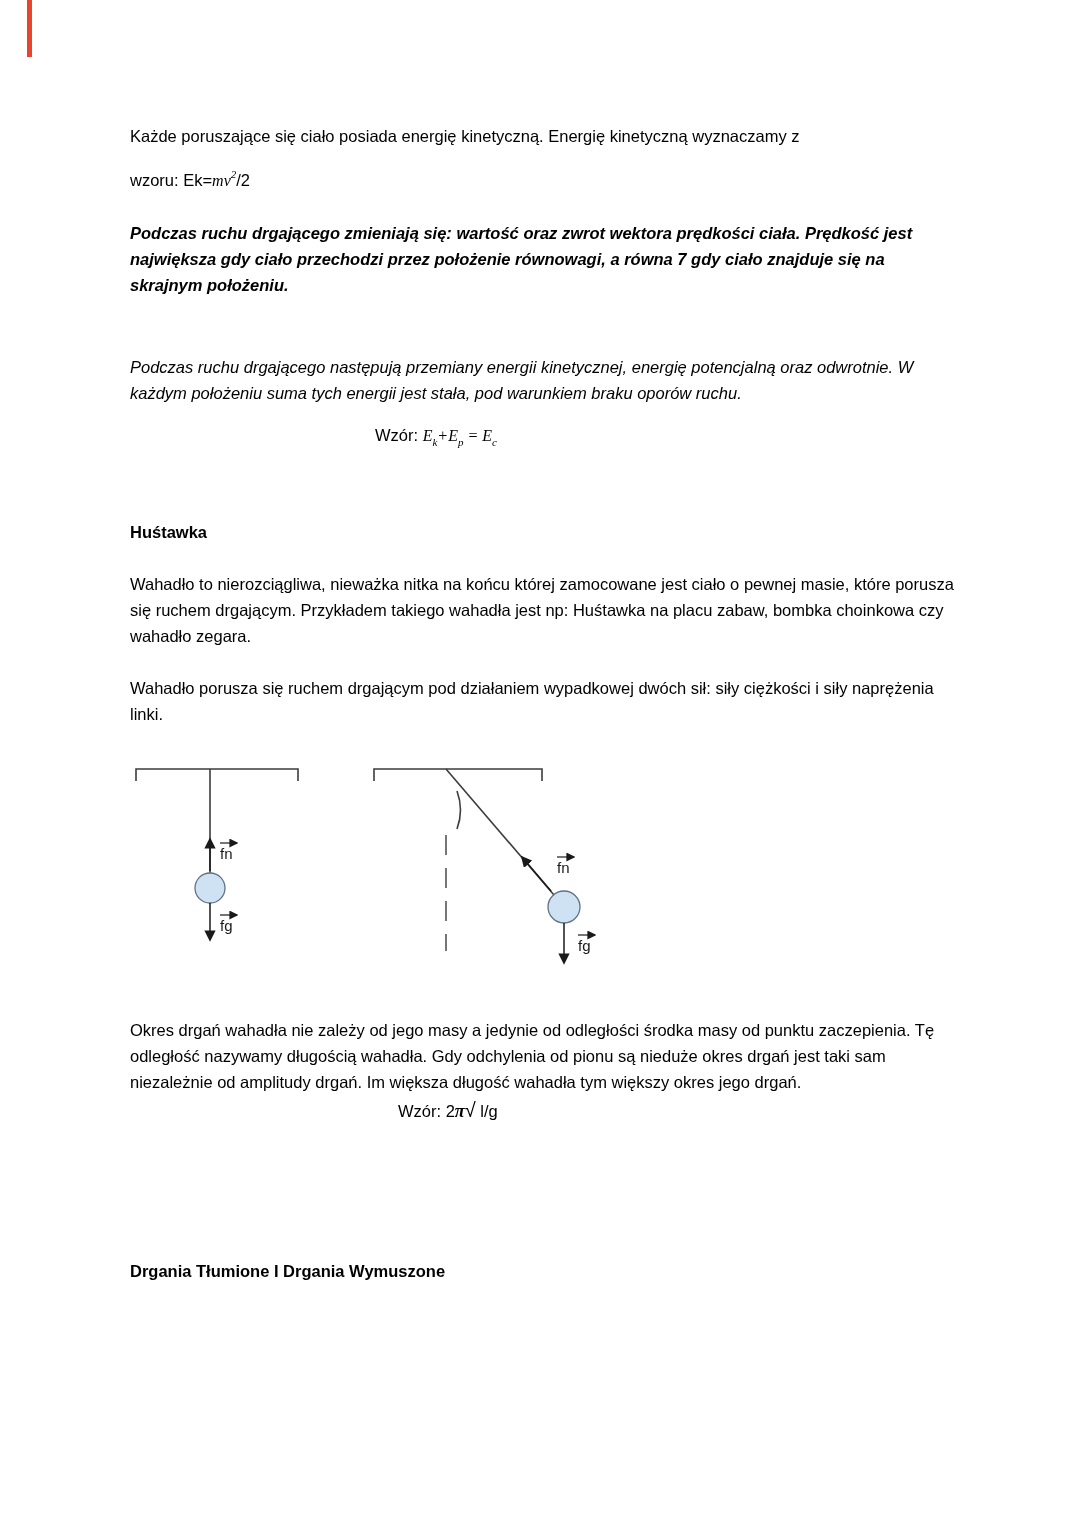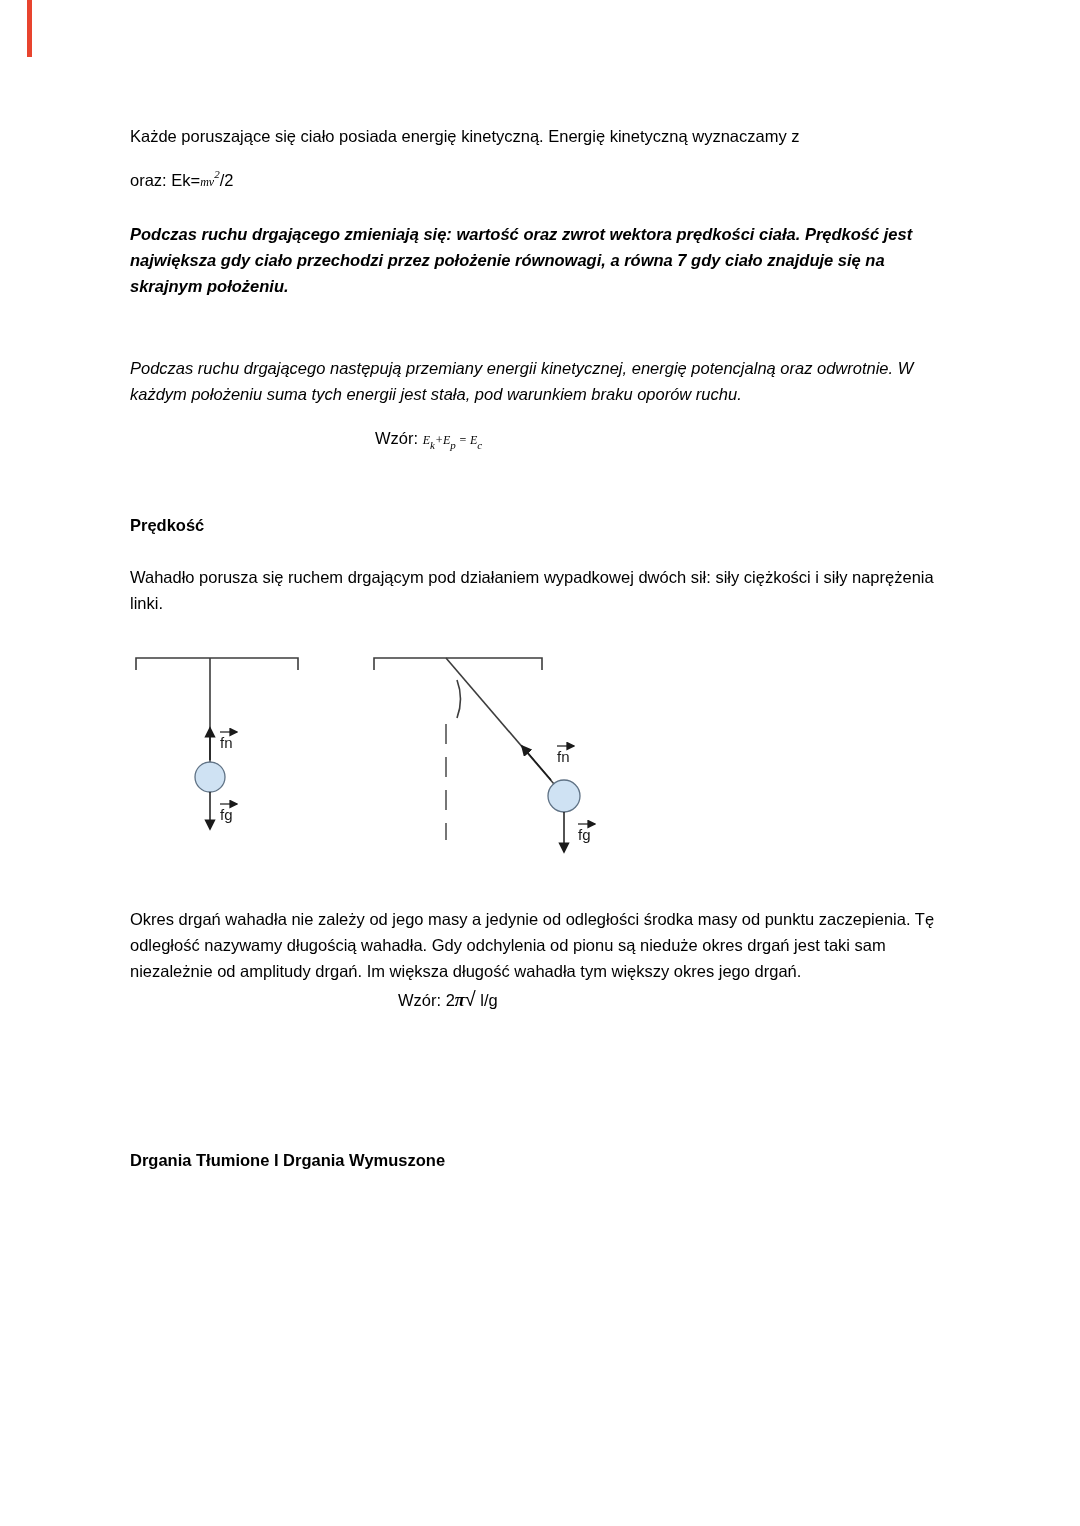--- a/index.html
+++ b/index.html
@@ -25,37 +25,37 @@
     left: 130px;
     top: 123px;
     width: 824px;
     line-height: 26px;
   }
   .content p, .content div.para, .content .block { margin: 0; }
   .formula-line { padding-top: 10px; line-height: 30px; }
   .math {
     font-family: "Liberation Serif", serif;
     font-style: italic;
-    font-size: 12px;
+    font-size: 16px;
   }
   .msup {
     font-family: "Liberation Serif", serif;
     font-style: italic;
     font-size: 11px;
     vertical-align: 8px;
   }
   .msub {
     font-family: "Liberation Serif", serif;
     font-style: italic;
     font-size: 11px;
     vertical-align: -5px;
   }
   .bold-italic { font-weight: 700; font-style: italic; margin-top: 24px !important; }
   .p3 { margin-top: 56px !important; font-style: italic; }
-  .formula-energy { margin-top: 22px; padding-left: 245px; line-height: 18px; }
+  .formula-energy { margin-top: 10px; padding-left: 245px; line-height: 38px; }
   .heading { font-weight: 700; }
   .heading-pendulum { margin-top: 58px !important; }
   .p4 { margin-top: 26px !important; }
   .p5 { margin-top: 26px !important; }
   .diagram { margin-top: 28px; }
   .p6 { margin-top: 44px !important; }
   .formula-period { padding-left: 268px; line-height: 30px; }
   .pi {
     font-family: "Liberation Serif", serif;
     font-style: italic;
@@ -81,31 +81,32 @@
 <body>
 
 <div class="page">
 
   <div class="red-mark" style="background: rgb(232, 68, 46);"></div>
 
   <div class="content">
 
     <div class="para">
       <div>Każde poruszające się ciało posiada energię kinetyczną. Energię kinetyczną wyznaczamy z</div>
-      <div class="formula-line"><span>oraz: Ek=</span><span class="math">mv</span><span class="msup">2</span><span>/2</span></div>
+      <div class="formula-line"><span>wzoru: Ek=</span><span class="math">mv</span><span class="msup">2</span><span>/2</span></div>
     </div>
 
     <p class="bold-italic">Podczas ruchu drgającego zmieniają się: wartość oraz zwrot wektora prędkości ciała. Prędkość jest największa gdy ciało przechodzi przez położenie równowagi, a równa 7 gdy ciało znajduje się na skrajnym położeniu.</p>
 
     <p class="p3">Podczas ruchu drgającego następują przemiany energii kinetycznej, energię potencjalną oraz odwrotnie. W każdym położeniu suma tych energii jest stała, pod warunkiem braku oporów ruchu.</p>
 
     <div class="formula-energy"><span>Wzór: </span><span class="math">E</span><span class="msub">k</span><span class="math">+</span><span class="math">E</span><span class="msub">p</span><span class="math"> = </span><span class="math">E</span><span class="msub">c</span></div>
 
-    <p class="heading heading-pendulum">Prędkość</p>
+    <p class="heading heading-pendulum">Huśtawka</p>
 
+    <p class="p4">Wahadło to nierozciągliwa, nieważka nitka na końcu której zamocowane jest ciało o pewnej masie, które porusza się ruchem drgającym. Przykładem takiego wahadła jest np: Huśtawka na placu zabaw, bombka choinkowa czy wahadło zegara.</p>
 
     <p class="p5">Wahadło porusza się ruchem drgającym pod działaniem wypadkowej dwóch sił: siły ciężkości i siły naprężenia linki.</p>
 
     <div class="diagram">
       <svg class="pendulums" width="480" height="218" viewBox="0 0 480 218">
         <defs>
           <marker id="ah" viewBox="0 0 10 10" refX="8.5" refY="5" markerWidth="7.5" markerHeight="7.5" orient="auto-start-reverse">
             <path d="M0,0 L10,5 L0,10 z" fill="#1a1a1a"></path>
           </marker>
         </defs>

